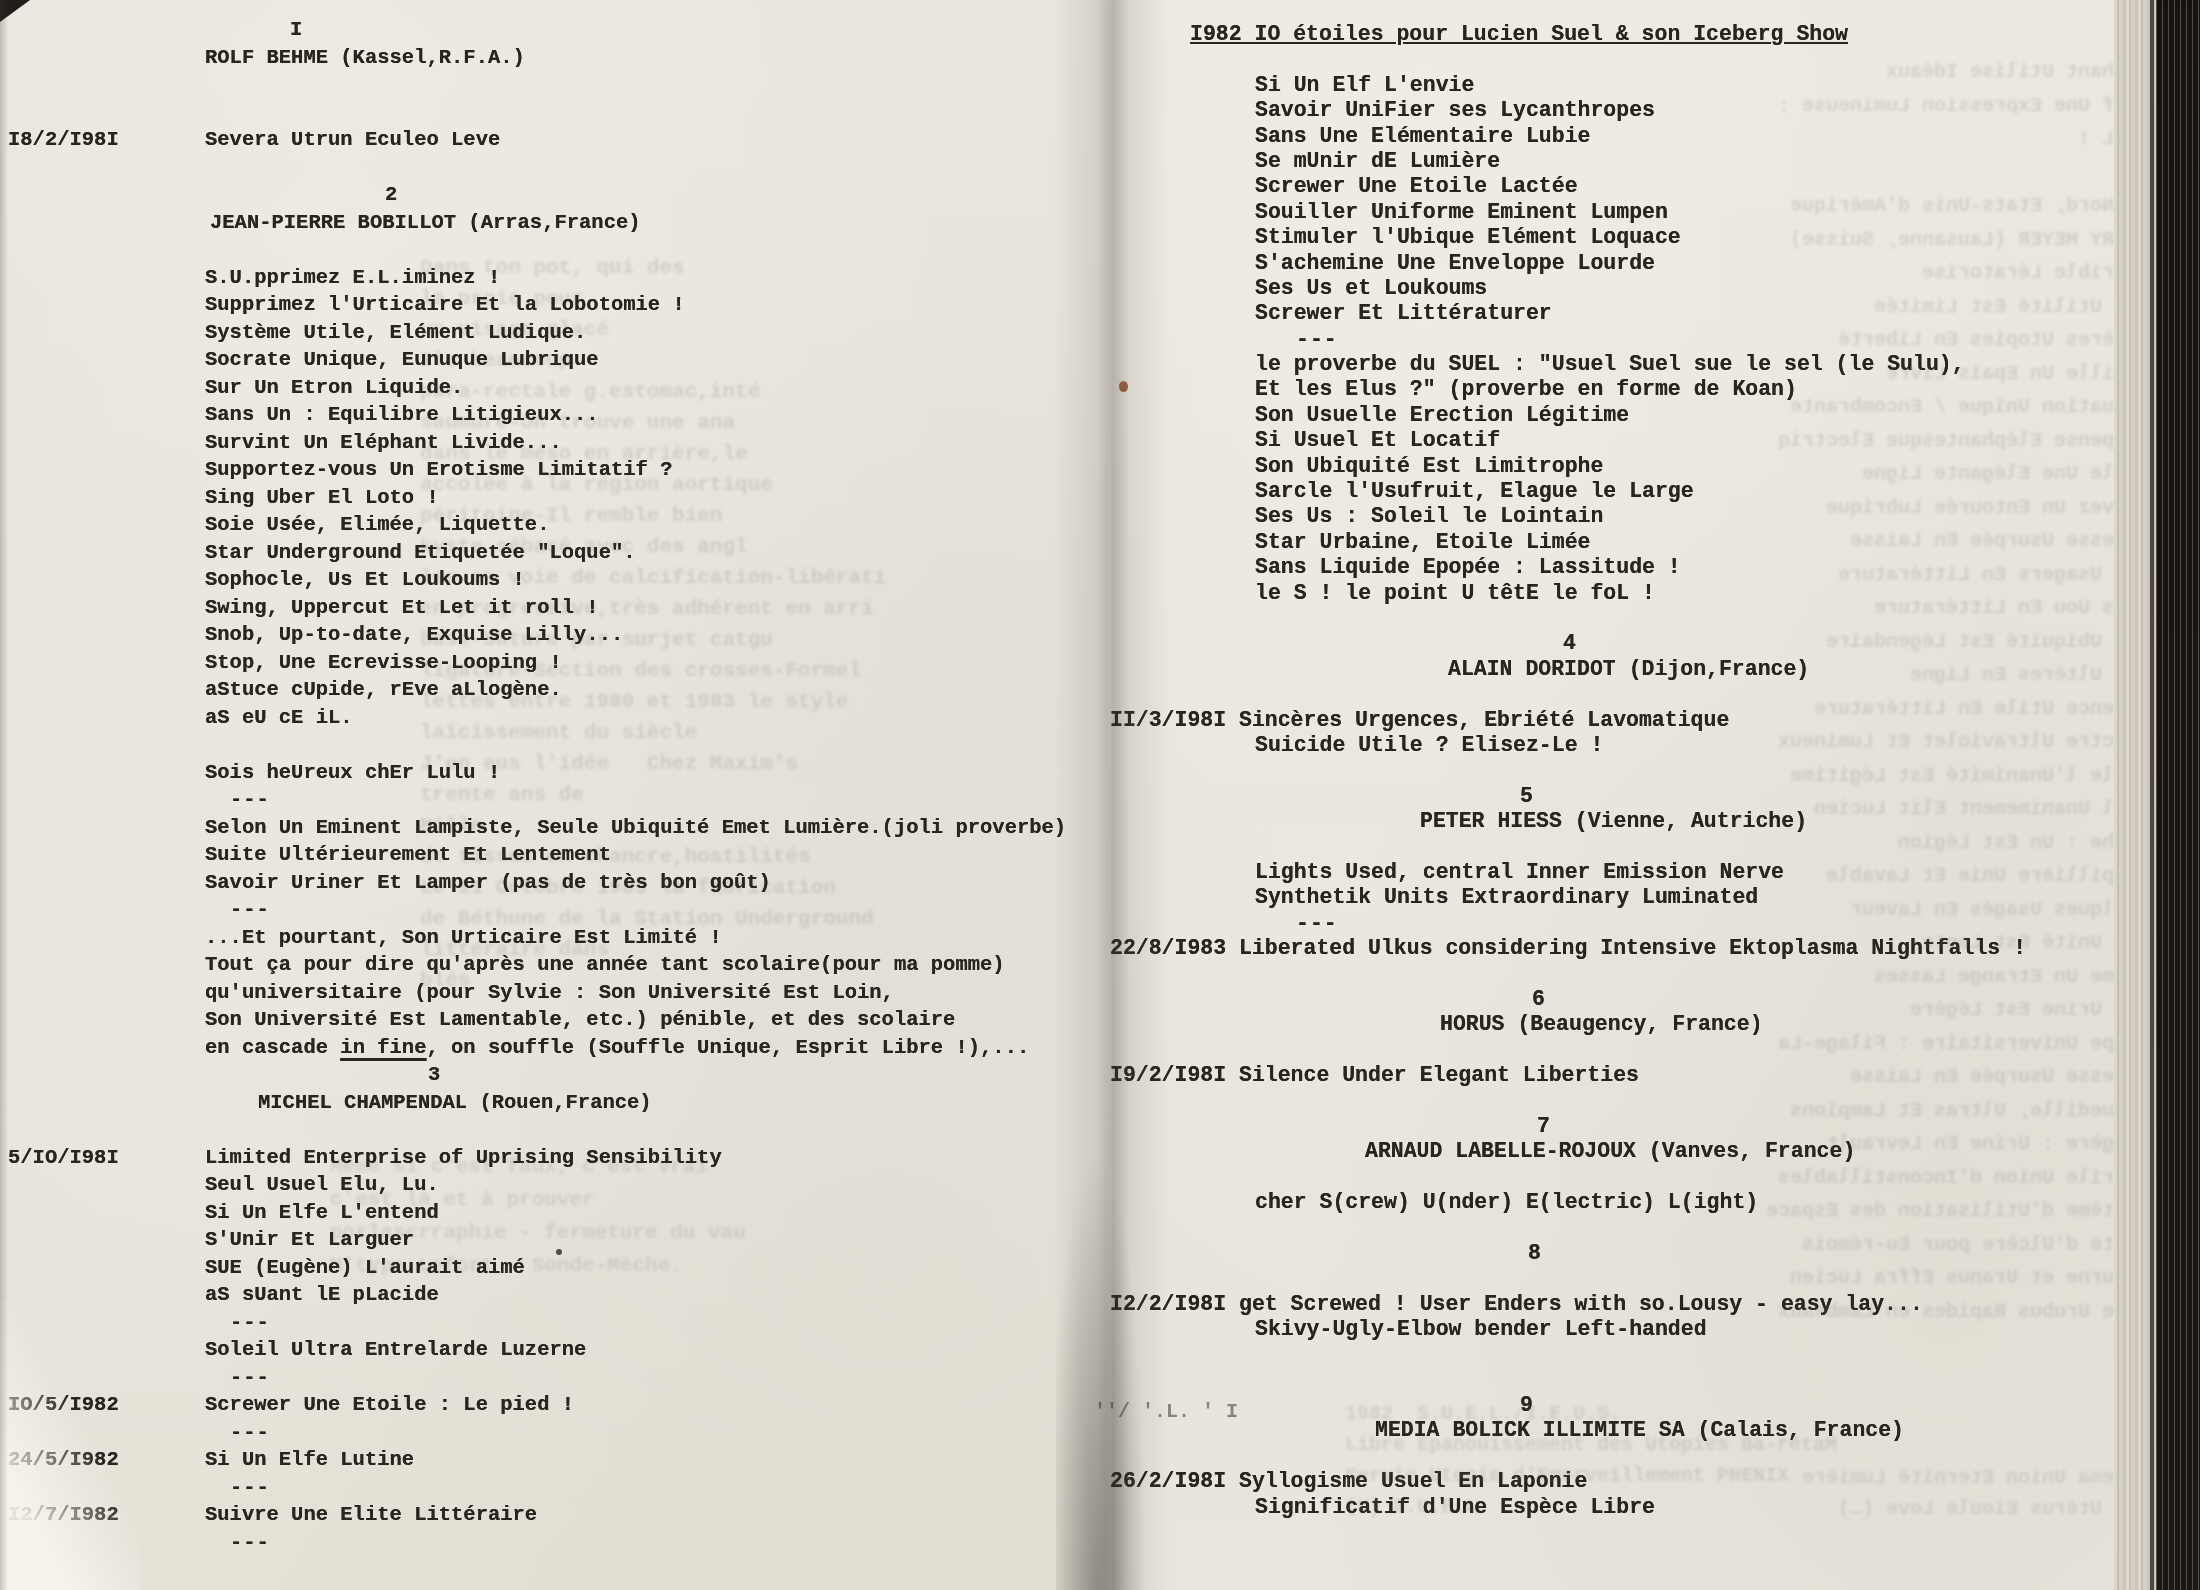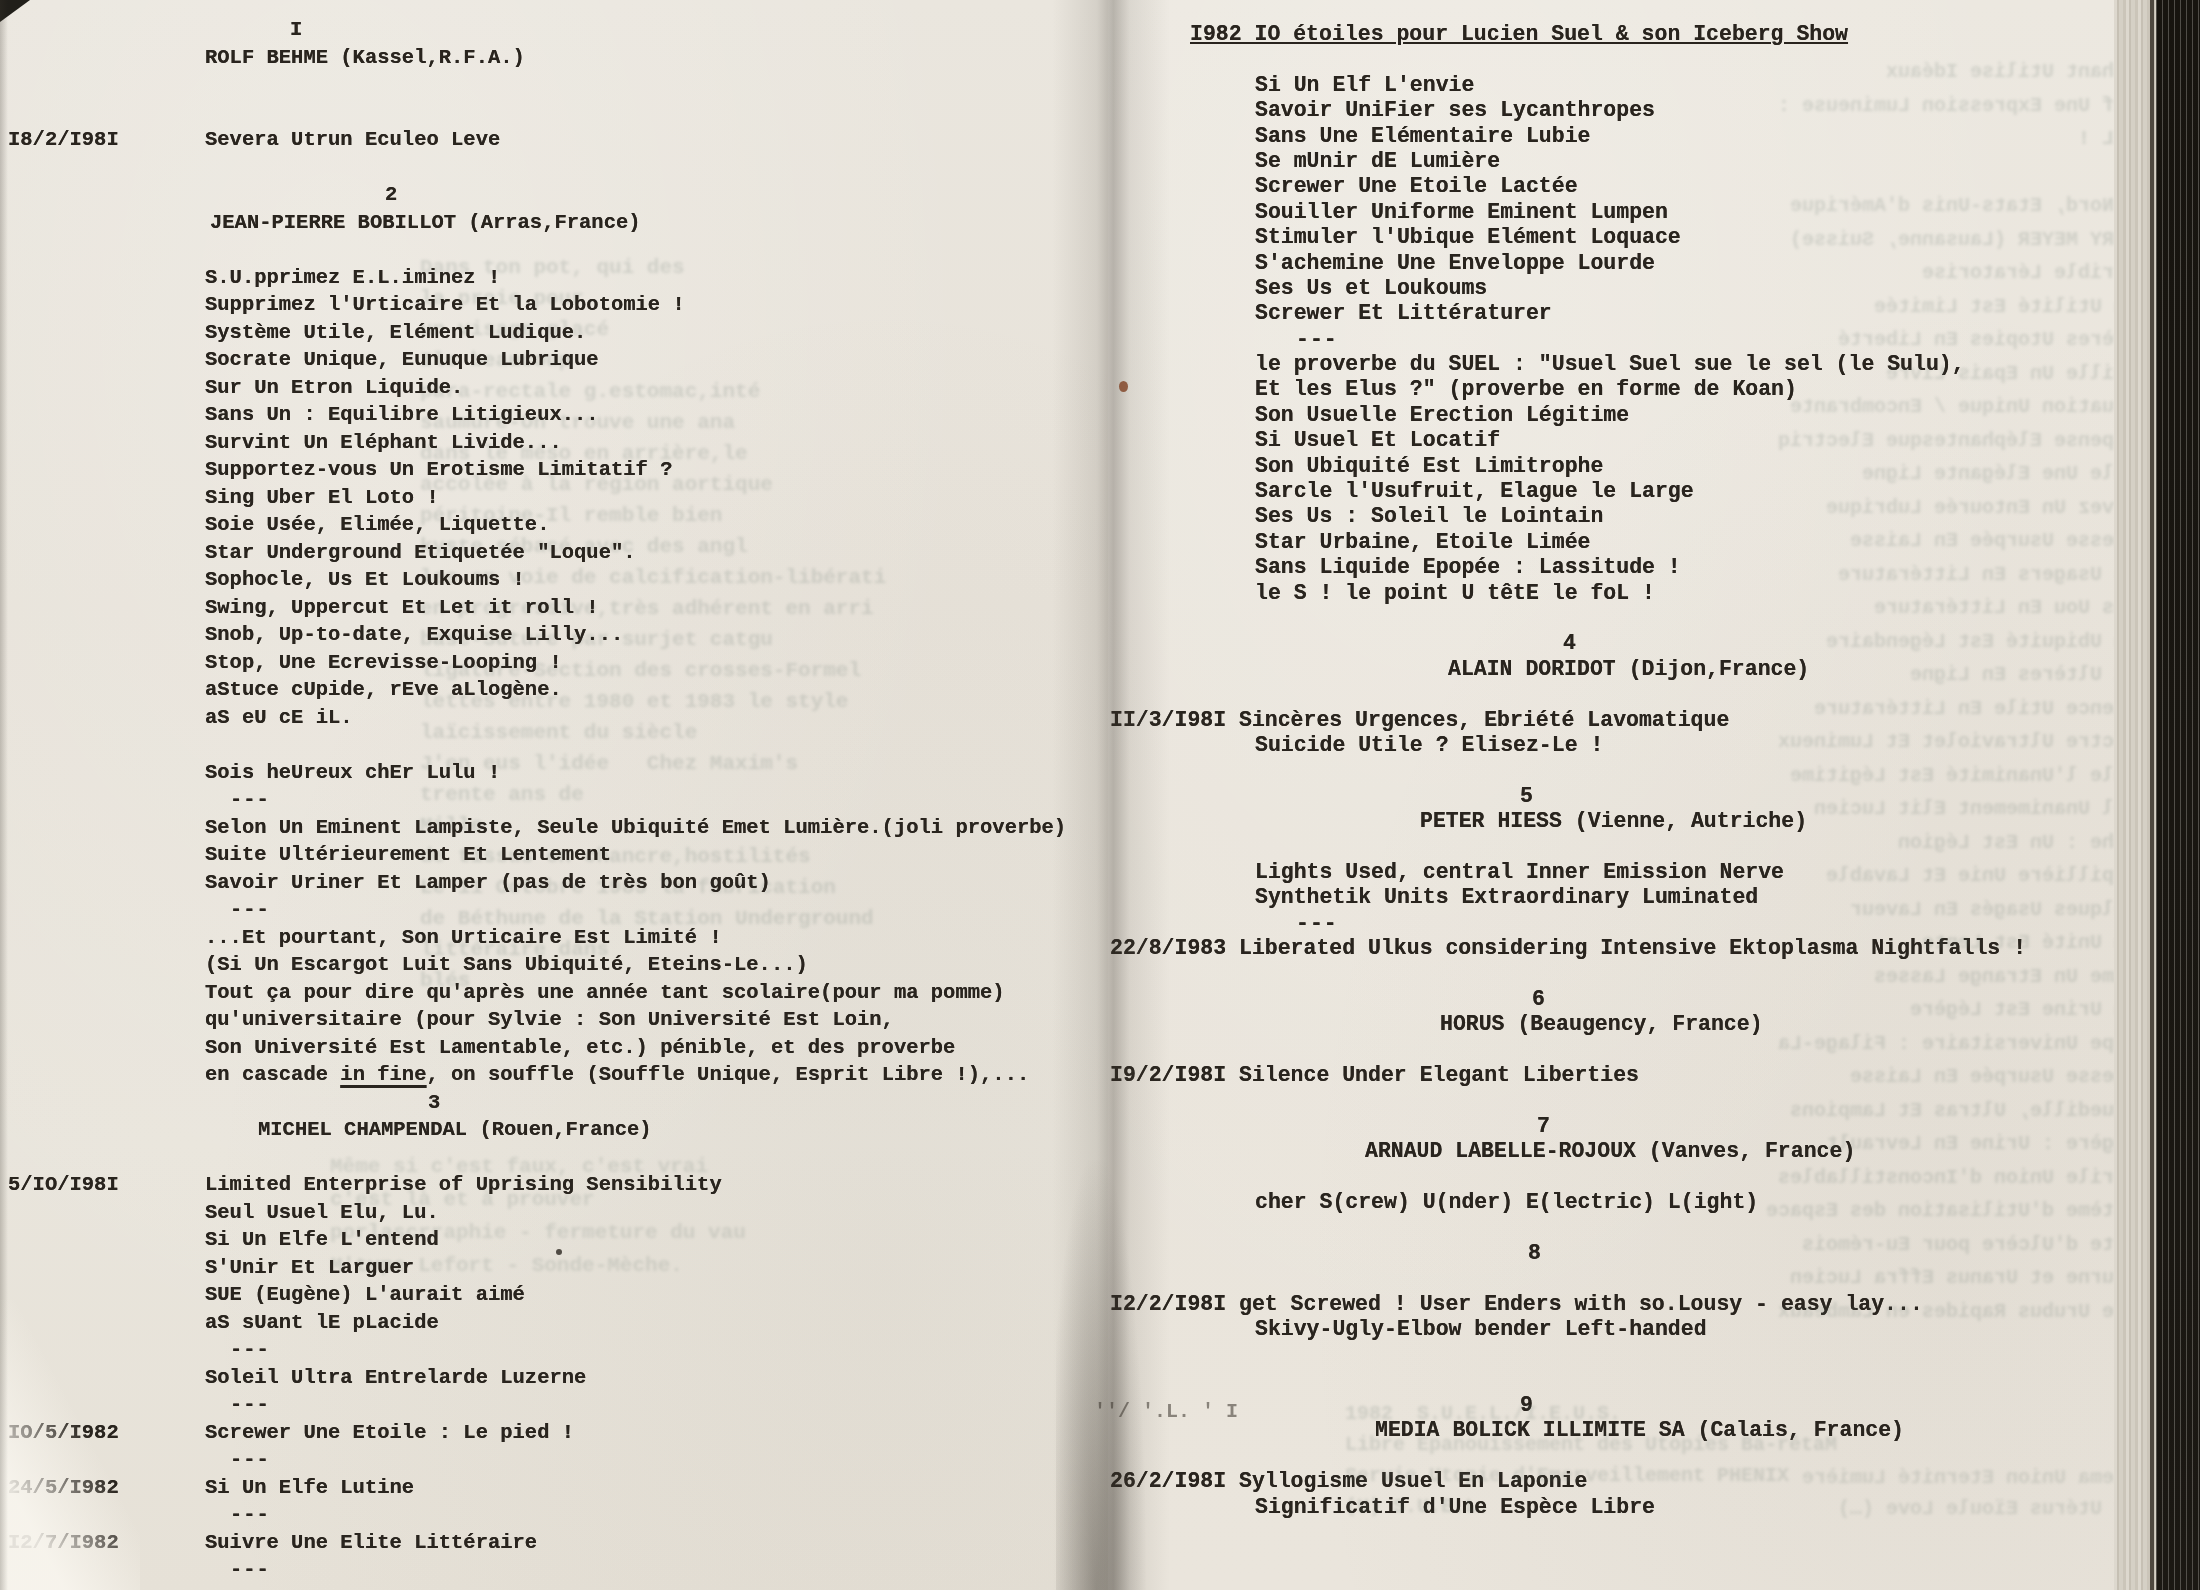--- a/index.html
+++ b/index.html
@@ -130,24 +130,23 @@
       <div class="line body">aStuce cUpide, rEve aLlogène.</div>
       <div class="line body">aS eU cE iL.</div>
       <div class="line blank">&nbsp;</div>
       <div class="line body">Sois heUreux chEr Lulu !</div>
       <div class="line sep">---</div>
       <div class="line body">Selon Un Eminent Lampiste, Seule Ubiquité Emet Lumière.(joli proverbe)</div>
       <div class="line body">Suite Ultérieurement Et Lentement</div>
       <div class="line body">Savoir Uriner Et Lamper (pas de très bon goût)</div>
       <div class="line sep">---</div>
       <div class="line body">...Et pourtant, Son Urticaire Est Limité !</div>
-      <div class="line body">(Si Un Escargot Luit Sans Ubiquité, Eteins-Le...)</div>
       <div class="line body">Tout ça pour dire qu'après une année tant scolaire(pour ma pomme)</div>
       <div class="line body">qu'universitaire (pour Sylvie : Son Université Est Loin,</div>
-      <div class="line body">Son Université Est Lamentable, etc.) pénible, et des proverbe</div>
+      <div class="line body">Son Université Est Lamentable, etc.) pénible, et des scolaire</div>
       <div class="line body"><span>en cascade </span><span class="und">in fine</span><span>, on souffle (Souffle Unique, Esprit Libre !),...</span></div>
       <div class="line num" style="margin-left: 428px;">3</div>
       <div class="line name" style="margin-left: 258px;">MICHEL CHAMPENDAL (Rouen,France)</div>
       <div class="line blank">&nbsp;</div>
       <div class="line date"><span class="d">5/IO/I98I</span><span class="t">Limited Enterprise of Uprising Sensibility</span></div>
       <div class="line body">Seul Usuel Elu, Lu.</div>
       <div class="line body">Si Un Elfe L'entend</div>
       <div class="line body">S'Unir Et Larguer</div>
       <div class="line body">SUE (Eugène) L'aurait aimé</div>
       <div class="line body">aS sUant lE pLacide</div>

